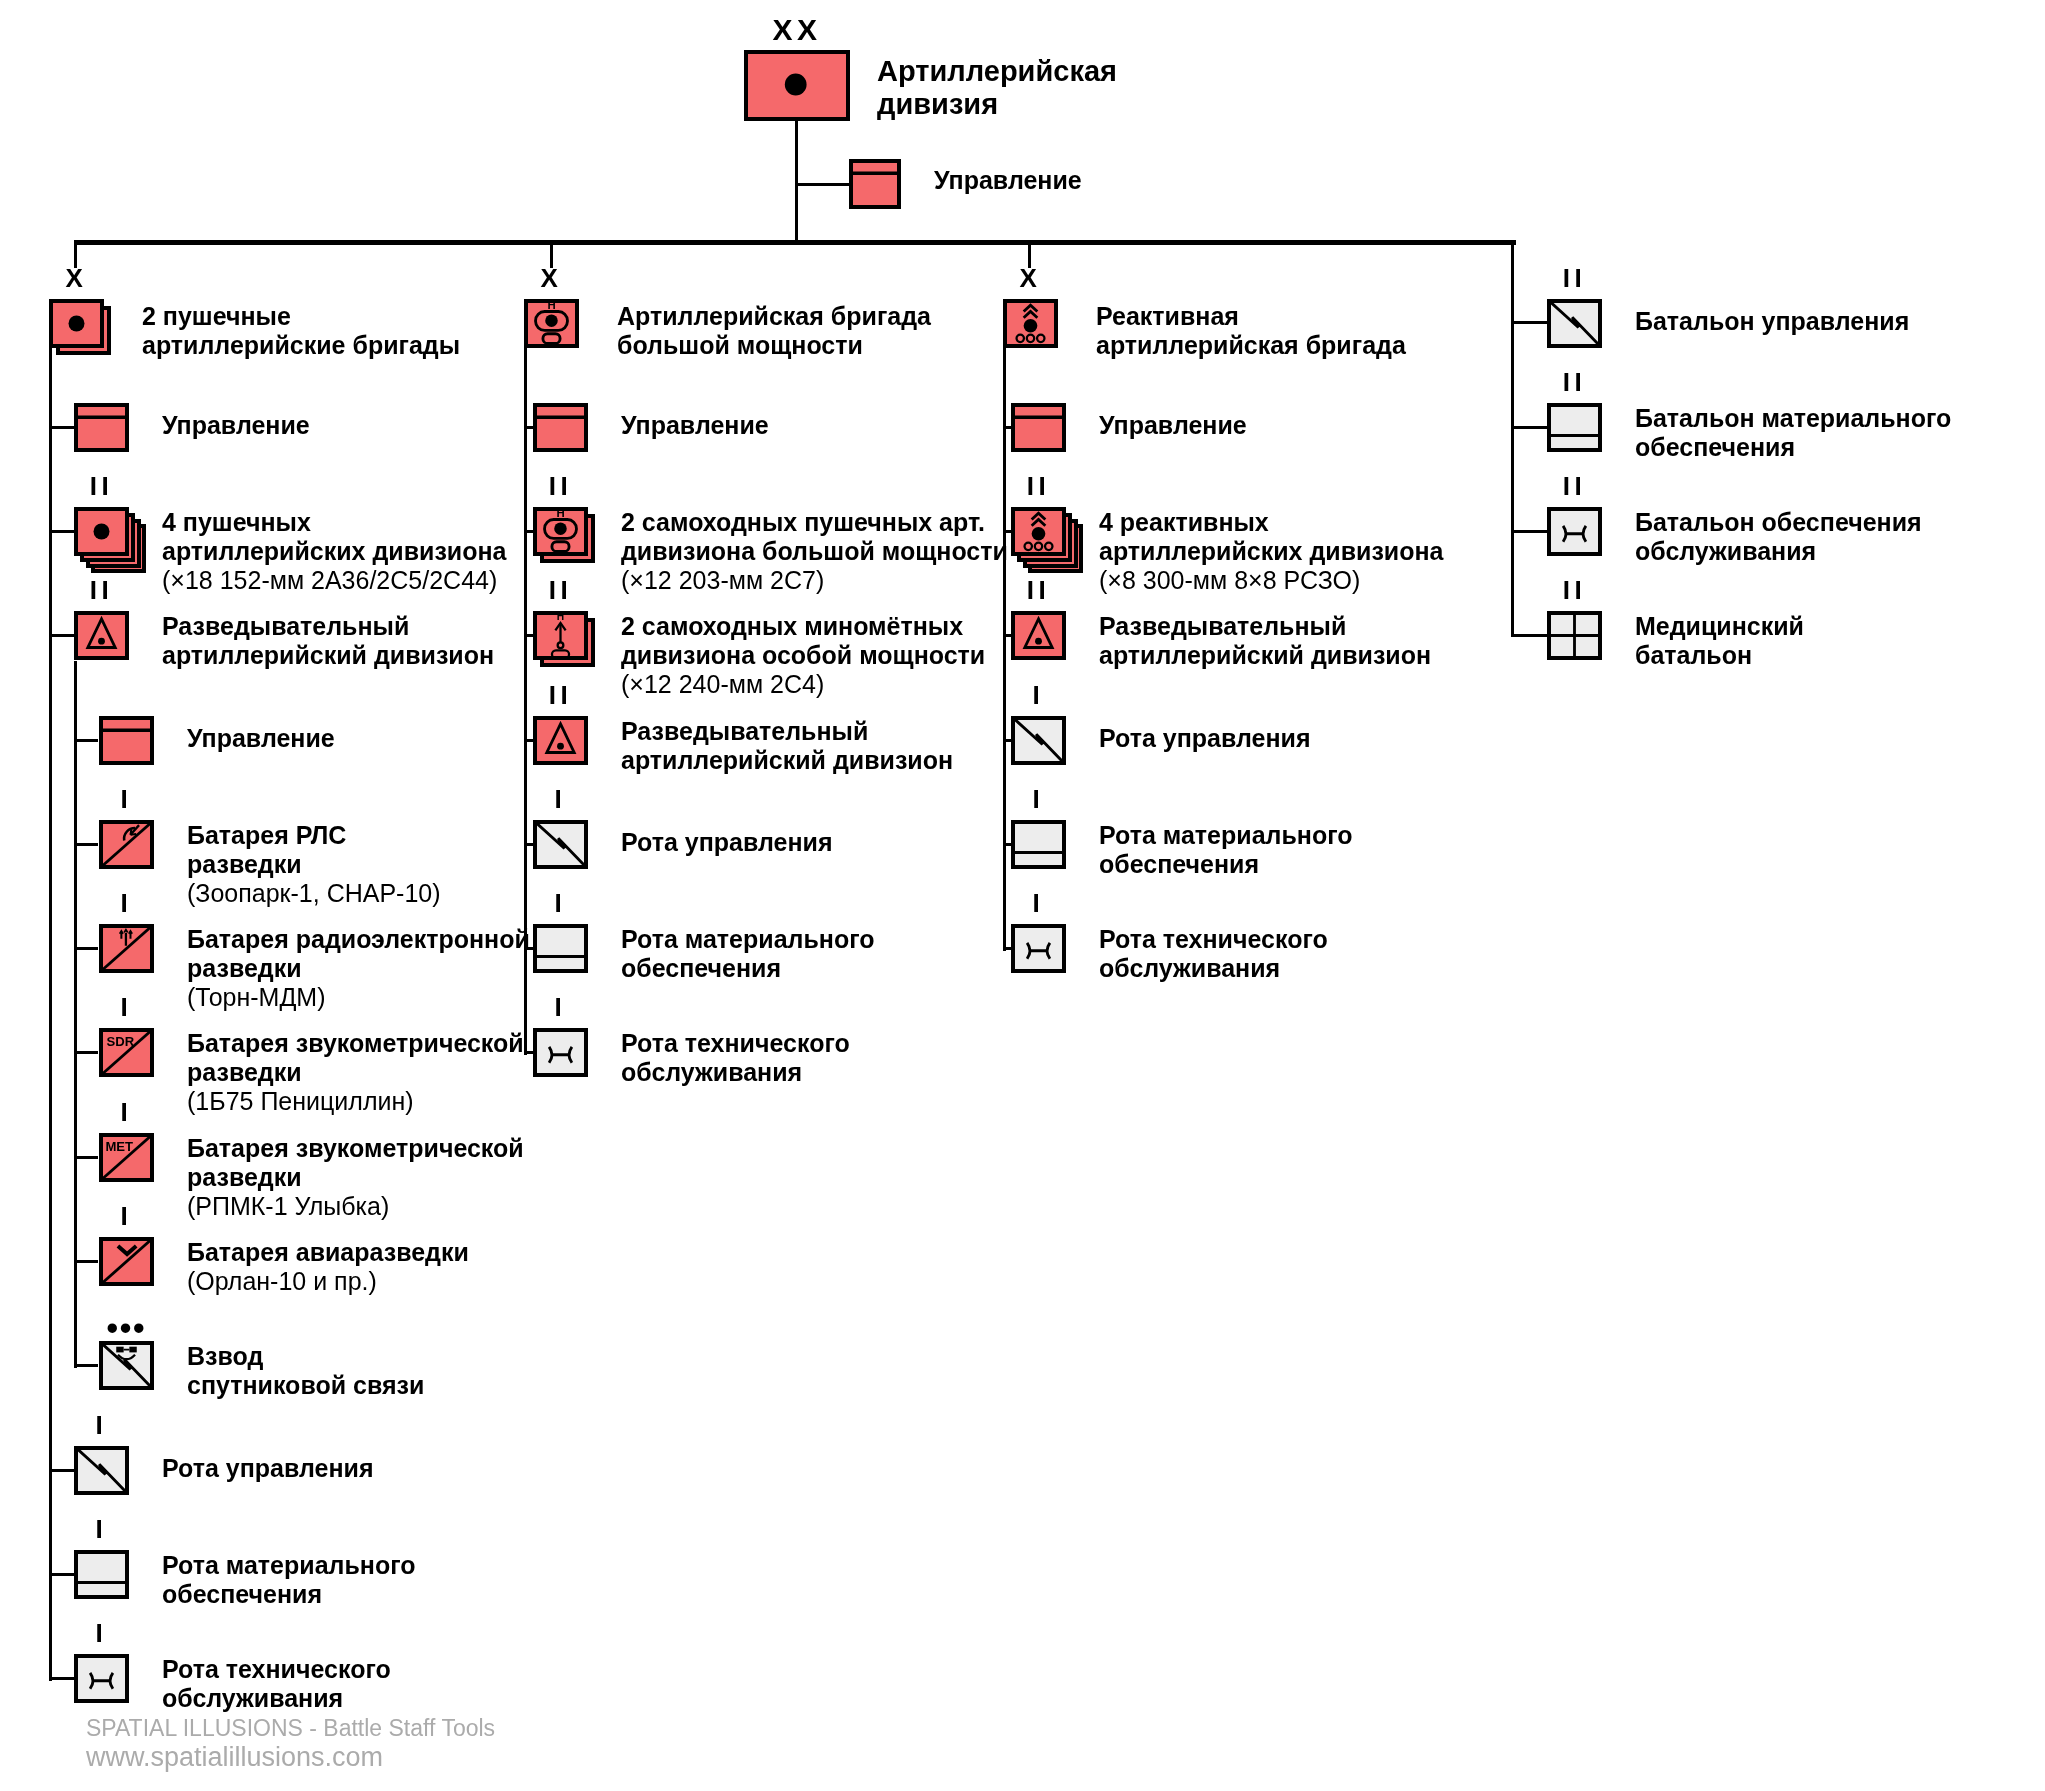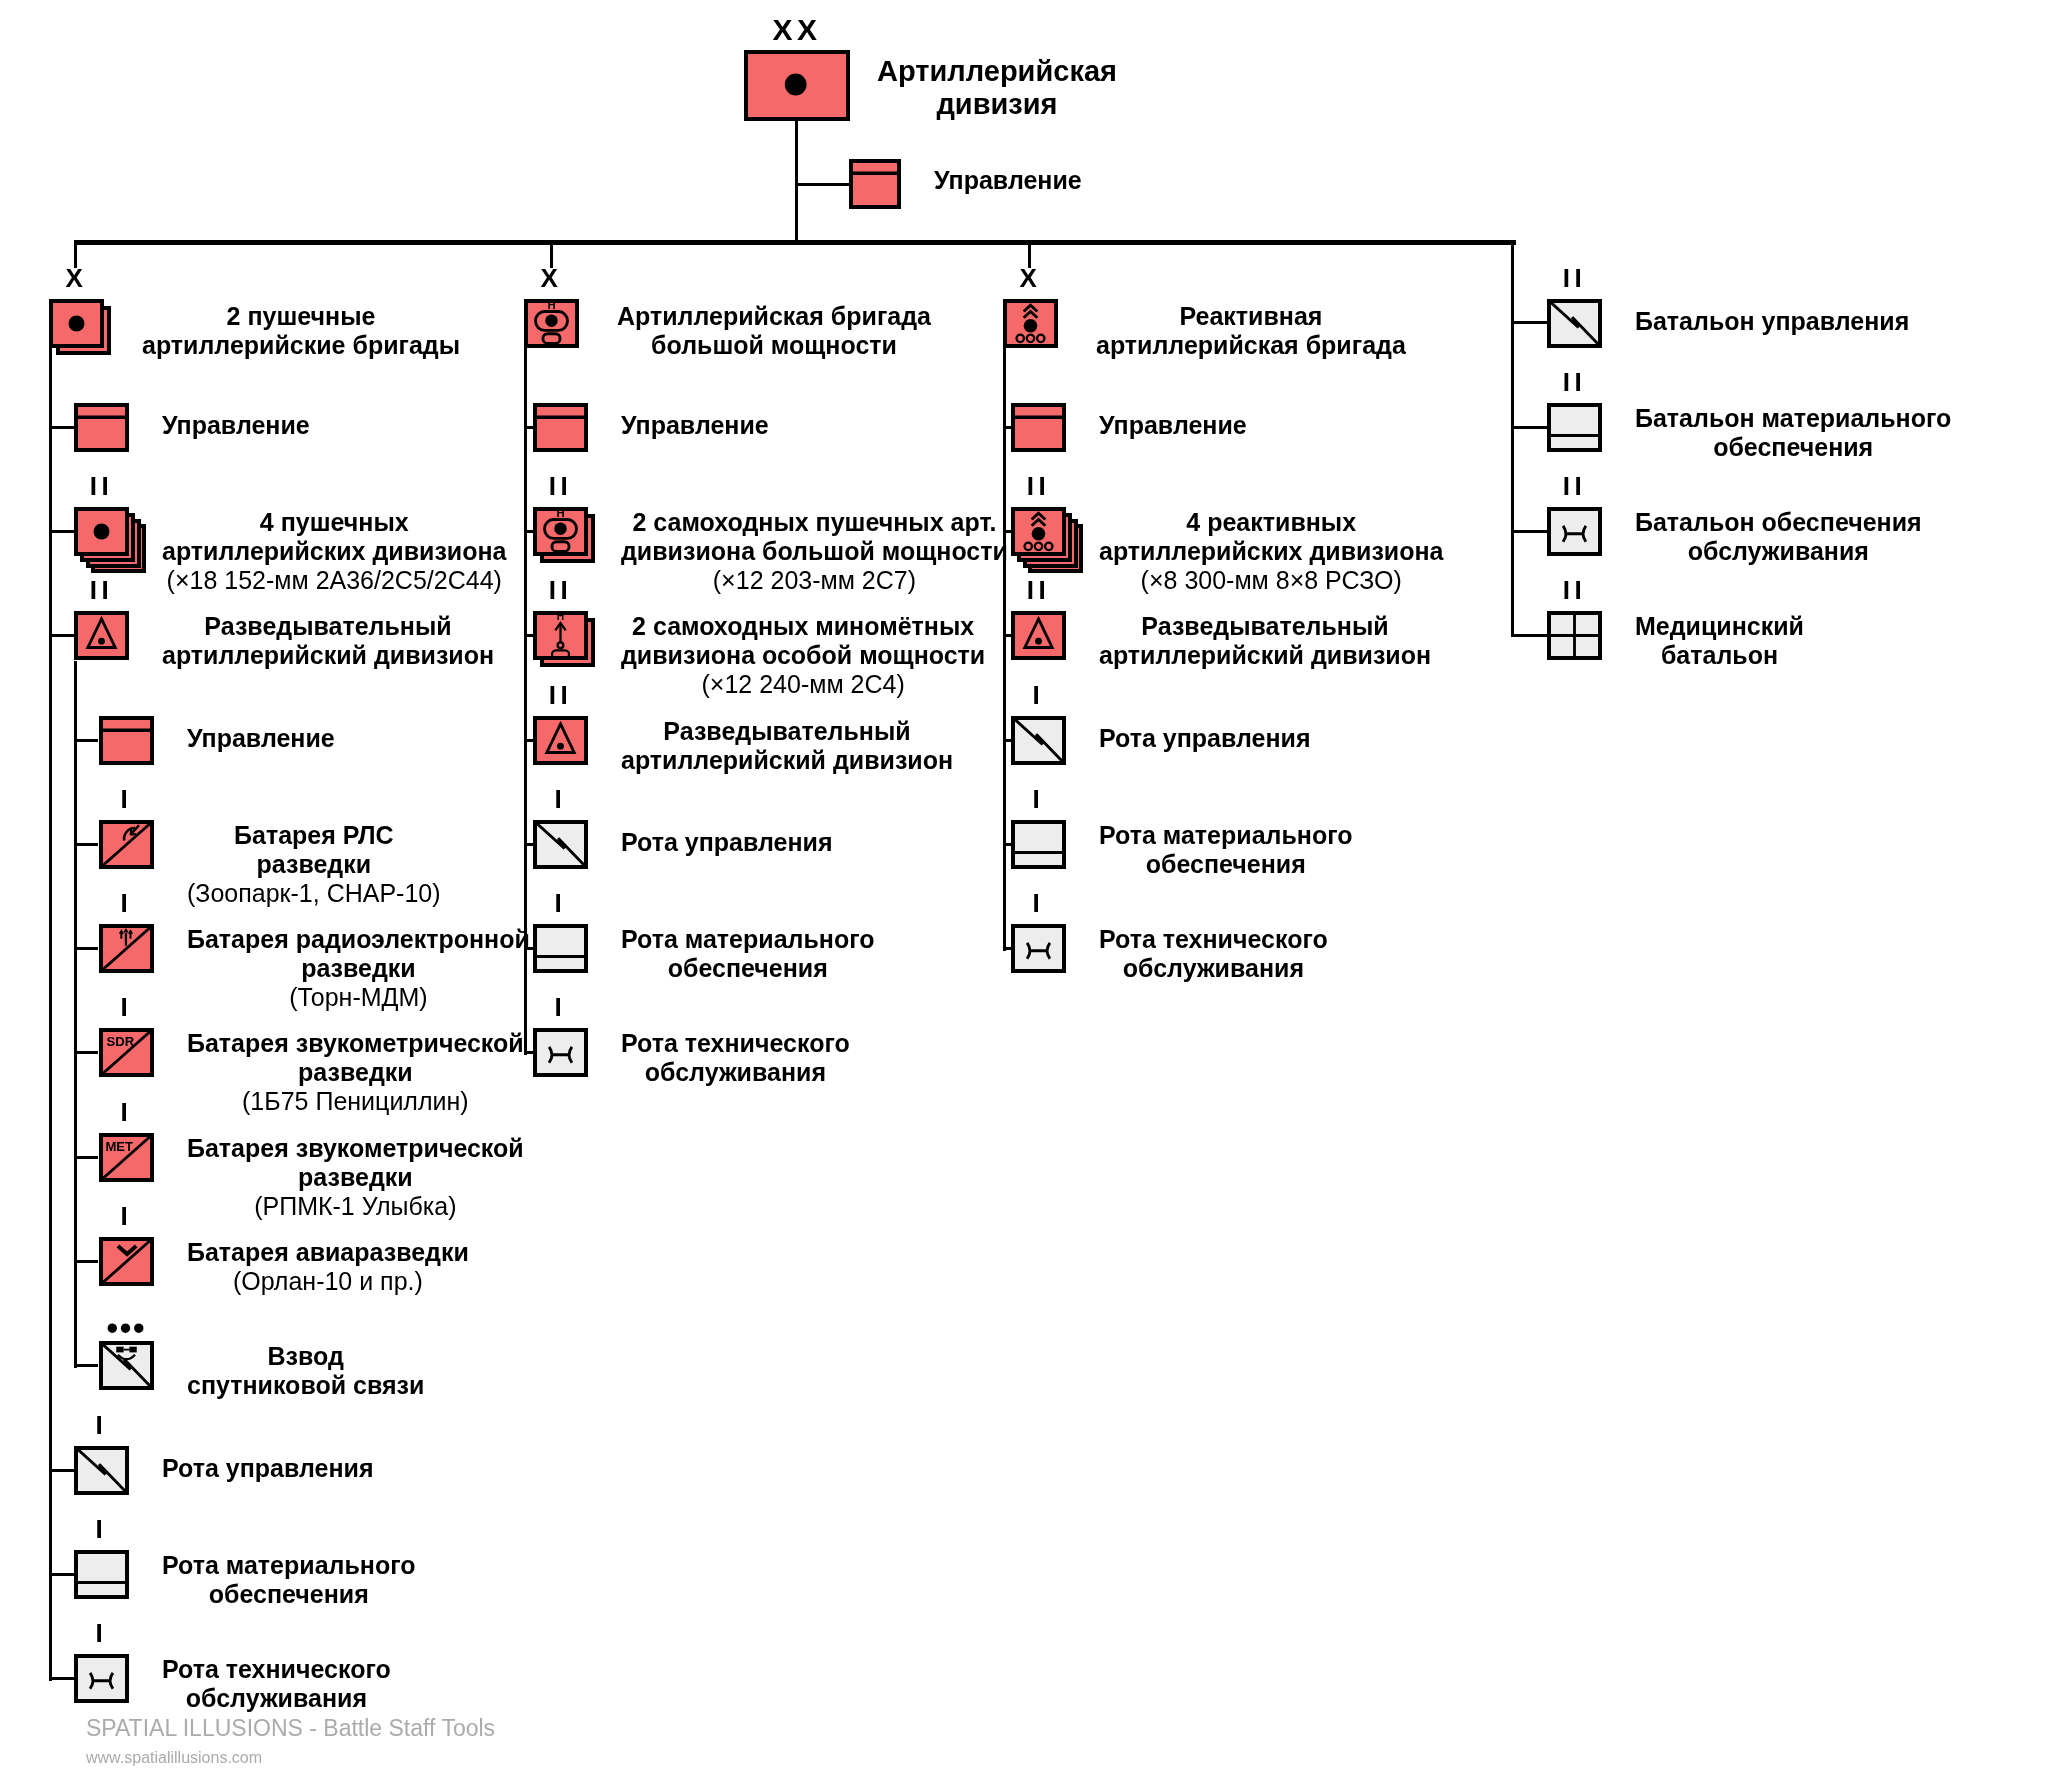--- a/index.html
+++ b/index.html
@@ -8,35 +8,35 @@
   .cn{position:absolute;background:#000;}
   .unit{position:absolute;}
   .box{position:absolute;left:0;top:0;width:55px;height:49px;border:4px solid #000;box-sizing:border-box;}
   .sh{position:absolute;width:55px;height:49px;border:4px solid #000;box-sizing:border-box;}
   .red{background:#F5696B;}
   .gray{background:#EDEDED;}
   .ic{position:absolute;left:-4px;top:-4px;width:55px;height:49px;display:block;}
   .ech{position:absolute;left:-23px;top:-36px;width:101px;text-align:center;
        font-weight:bold;font-size:26px;letter-spacing:4.6px;white-space:nowrap;}
   .ech.dots{font-size:33px;letter-spacing:1.7px;top:-32px;}
-  .lbl{position:absolute;left:88px;top:1.1px;white-space:nowrap;font-size:25px;line-height:29px;text-align:center;}
+  .lbl{position:absolute;left:88px;top:1.1px;white-space:nowrap;font-size:25px;line-height:29px;}
   .lbl .t{font-weight:bold;}
   .lbl .s{font-weight:normal;}
   .one{top:8px;}
   .hdr .lbl{left:93px;top:3px;}
   
   .divbox{position:absolute;left:0;top:0;width:106px;height:71px;border:4.6px solid #000;box-sizing:border-box;}
   .divic{position:absolute;left:-4.6px;top:-4.6px;width:106px;height:71px;display:block;}
   .div .ech{left:0;width:106px;top:-37px;font-size:30px;}
   .div .lbl{left:133px;top:4.6px;font-size:29px;line-height:33px;}
   .hqbox{position:absolute;left:0;top:0;width:52px;height:50px;border:4px solid #000;box-sizing:border-box;}
   .hqic{position:absolute;left:-4px;top:-4px;width:52px;height:50px;display:block;}
   .dhq .lbl{left:85px;top:6.9px;}
   .footer{position:absolute;left:86px;top:1714px;color:#ABABAB;font-size:23px;line-height:29px;}
-  .footer .f2{font-size:16px;}
+  .footer .f2{font-size:27px;}
   svg{overflow:visible;}
 </style>
 </head>
 <body>
 
 <div id="stage">
 
   <svg width="0" height="0" style="position:absolute">
     <defs>
       <symbol id="i-divdot" viewBox="0 0 185 124">

